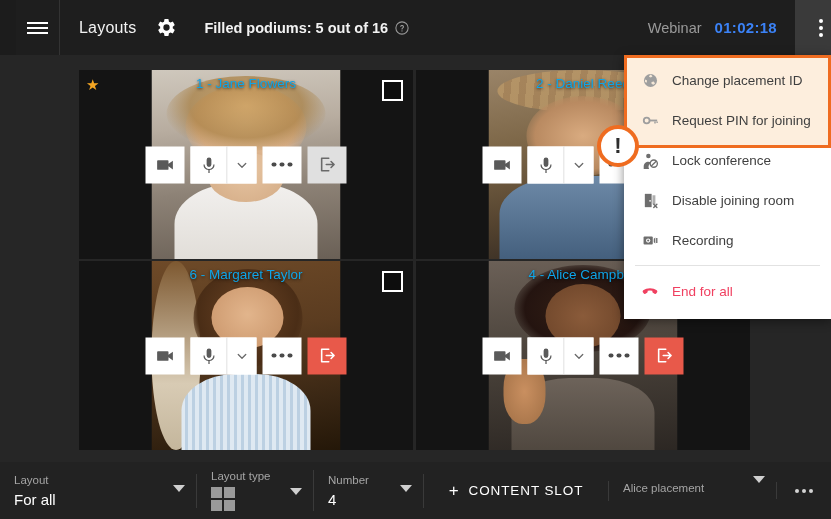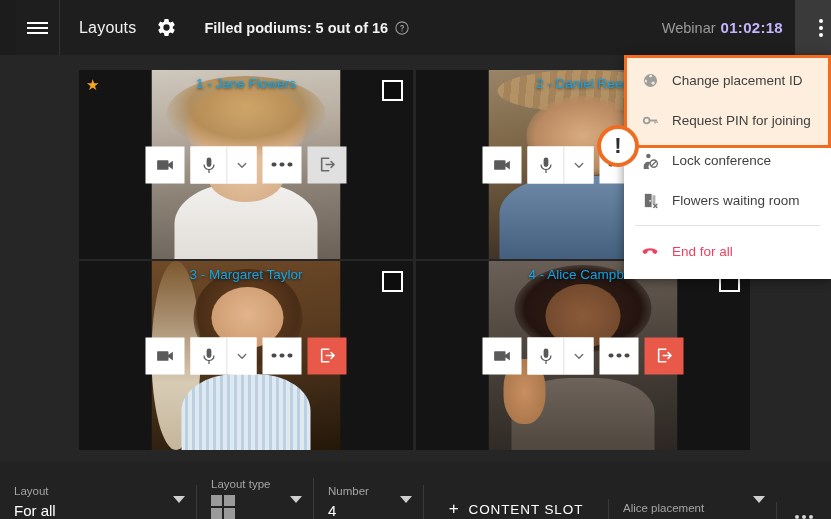--- a/index.html
+++ b/index.html
@@ -29,22 +29,22 @@
   .gear-btn {
     width: 44px; height: 55px; display: flex; align-items: center; justify-content: center;
     cursor: pointer; margin-left: 8px;
   }
   .podiums {
     display: flex; align-items: center; gap: 7px; margin-left: 16px;
     color: #f2f2f2; font-size: 14.5px; font-weight: bold; white-space: nowrap;
   }
   .help-icon { width: 14px; height: 14px; display: inline-block; opacity: .72; }
   .hdr-spacer { flex: 1; }
-  .webinar-label { color: #9a9a9a; font-size: 14.5px; margin-right: 5px; white-space: nowrap; }
-  .webinar-time { color: #c4b5fd; font-size: 15px; font-weight: bold; letter-spacing: .3px; margin-right: 12px; white-space: nowrap;}
+  .webinar-label { color: #9a9a9a; font-size: 14.5px; margin-right: 13px; white-space: nowrap; }
+  .webinar-time { color: #3b82f6; font-size: 15px; font-weight: bold; letter-spacing: .3px; margin-right: 18px; white-space: nowrap;}
   .kebab-btn {
     width: 52px; height: 55px; background: #3a3a3a; display: flex;
     align-items: center; justify-content: center; flex-direction: column; gap: 3px; cursor: pointer;
   }
   .kebab-btn .dot { width: 4px; height: 4px; border-radius: 50%; background: #ffffff; }
 
   
   .stage { position: absolute; left: 0; top: 55px; width: 831px; height: 407px; background: #262626; }
   .grid {
     position: absolute; left: 79px; top: 15px; width: 673px; height: 391px;
@@ -107,21 +107,21 @@
   .alert-badge {
     position: absolute; left: 597px; top: 125px; width: 42px; height: 42px;
     border-radius: 50%; background: #ffffff; border: 4px solid #ef6c20;
     display: flex; align-items: center; justify-content: center;
     font-size: 22px; font-weight: bold; color: #2e2e2e; z-index: 60; line-height: 1;
   }
 
   
   .toolbar {
     position: absolute; left: 0; bottom: 0; width: 831px; height: 57px;
-    background: #222222; display: flex; align-items: flex-end;
+    background: #222222; display: flex; align-items: center;
   }
   .tb-cell { position: relative; display: flex; flex-direction: column; justify-content: center;
              padding: 0 14px; border-right: 1px solid #3a3a3a; }
   .tb-label { color: #a5a5a5; font-size: 11.5px; margin-bottom: 5px; }
   .tb-value { color: #ffffff; font-size: 15px; }
   .tb-caret {
     position: absolute; right: 11px; bottom: 16px;
     width: 0; height: 0; border-left: 6px solid transparent; border-right: 6px solid transparent;
     border-top: 7px solid #cfcfcf; cursor: pointer;
   }
@@ -267,21 +267,21 @@
       </div>
 
       <div class="tile">
         <div class="tile-video">
           <div class="ph" style="background:linear-gradient(170deg,#6e4a28 0%,#5b3c20 40%,#3a2714 75%,#241708 100%);"></div>
           <div class="ph-face" style="left:0;top:0;width:26%;height:100%;background:linear-gradient(180deg,#7d5830,#d8cbb4 65%,#c4b69c);"></div>
           <div class="ph-face" style="left:22%;top:4%;width:58%;height:52%;background:radial-gradient(ellipse at 50% 45%,#6b4425 0%,#4a2d16 65%,rgba(50,30,15,0) 82%);"></div>
           <div class="ph-face" style="left:32%;top:14%;width:38%;height:32%;background:radial-gradient(ellipse at 50% 45%,#e2b58c,#c89368);"></div>
           <div class="ph-face" style="left:16%;top:60%;width:68%;height:46%;border-radius:42% 42% 0 0;background:repeating-linear-gradient(90deg,#dfe9f2 0 4px,#bcd0e2 4px 7px);"></div>
         </div>
-        <div class="tile-name">3 - Margaret Taylor</div>
+        <div class="tile-name">6 - Margaret Taylor</div>
         <div class="tile-check"></div>
         <div class="tile-controls">
           <div class="ctl ctl-cam">
             <svg width="21" height="21" viewBox="0 0 24 24">
               <path fill="#5a5a5a" d="M16 10.5V7.5a1 1 0 0 0-1-1H4a1 1 0 0 0-1 1v9a1 1 0 0 0 1 1h11a1 1 0 0 0 1-1v-3l5 3.5v-10z"></path>
             </svg>
           </div>
           <div class="ctl-group">
             <div class="ctl ctl-mic">
               <svg width="19" height="19" viewBox="0 0 24 24">
@@ -395,23 +395,34 @@
 
     <div class="menu-item">
       <span class="menu-ico">
         <svg width="17" height="17" viewBox="0 0 24 24">
           <path fill="#6e6e6e" d="M4 2.6h9.6v18.8H4z"></path>
           <circle cx="11.4" cy="12.4" r="1.2" fill="#ffffff"></circle>
           <path fill="#6e6e6e" d="M14.8 4.6h4.1v12.8h-4.1z" opacity=".55"></path>
           <path stroke="#6e6e6e" stroke-width="2" stroke-linecap="round" d="M16.6 17.4l4.4 4.4m0-4.4l-4.4 4.4"></path>
         </svg>
       </span>
-      <span>Flowers waiting room</span>
-    </div>
-
+      <span>Disable joining room</span>
+    </div>
+
+    <div class="menu-item">
+      <span class="menu-ico">
+        <svg width="17" height="17" viewBox="0 0 24 24">
+          <rect x="2.2" y="6.4" width="13" height="11.2" rx="1.4" fill="#6e6e6e"></rect>
+          <circle cx="8.7" cy="12" r="3" fill="#ffffff"></circle>
+          <circle cx="8.7" cy="12" r="1.5" fill="#6e6e6e"></circle>
+          <path fill="#6e6e6e" d="M16.6 9.4l2.2-1.6v8.4l-2.2-1.6zM19.9 8.4h1.9v7.2h-1.9z"></path>
+        </svg>
+      </span>
+      <span>Recording</span>
+    </div>
 
 
     <div class="menu-sep"></div>
 
     <div class="menu-item end">
       <span class="menu-ico">
         <svg width="18" height="18" viewBox="0 0 24 24">
           <path fill="#f04060" d="M12 8.4c-3.4 0-6.6 1-9 2.7-.8.6-1 1.7-.5 2.5l1 1.5c.5.8 1.6 1 2.4.5l2.2-1.4c.5-.3.8-.9.8-1.5v-1.1a17 17 0 0 1 6.2 0v1.1c0 .6.3 1.2.8 1.5l2.2 1.4c.8.5 1.9.3 2.4-.5l1-1.5c.5-.8.3-1.9-.5-2.5-2.4-1.7-5.6-2.7-9-2.7z"></path>
         </svg>
       </span>

